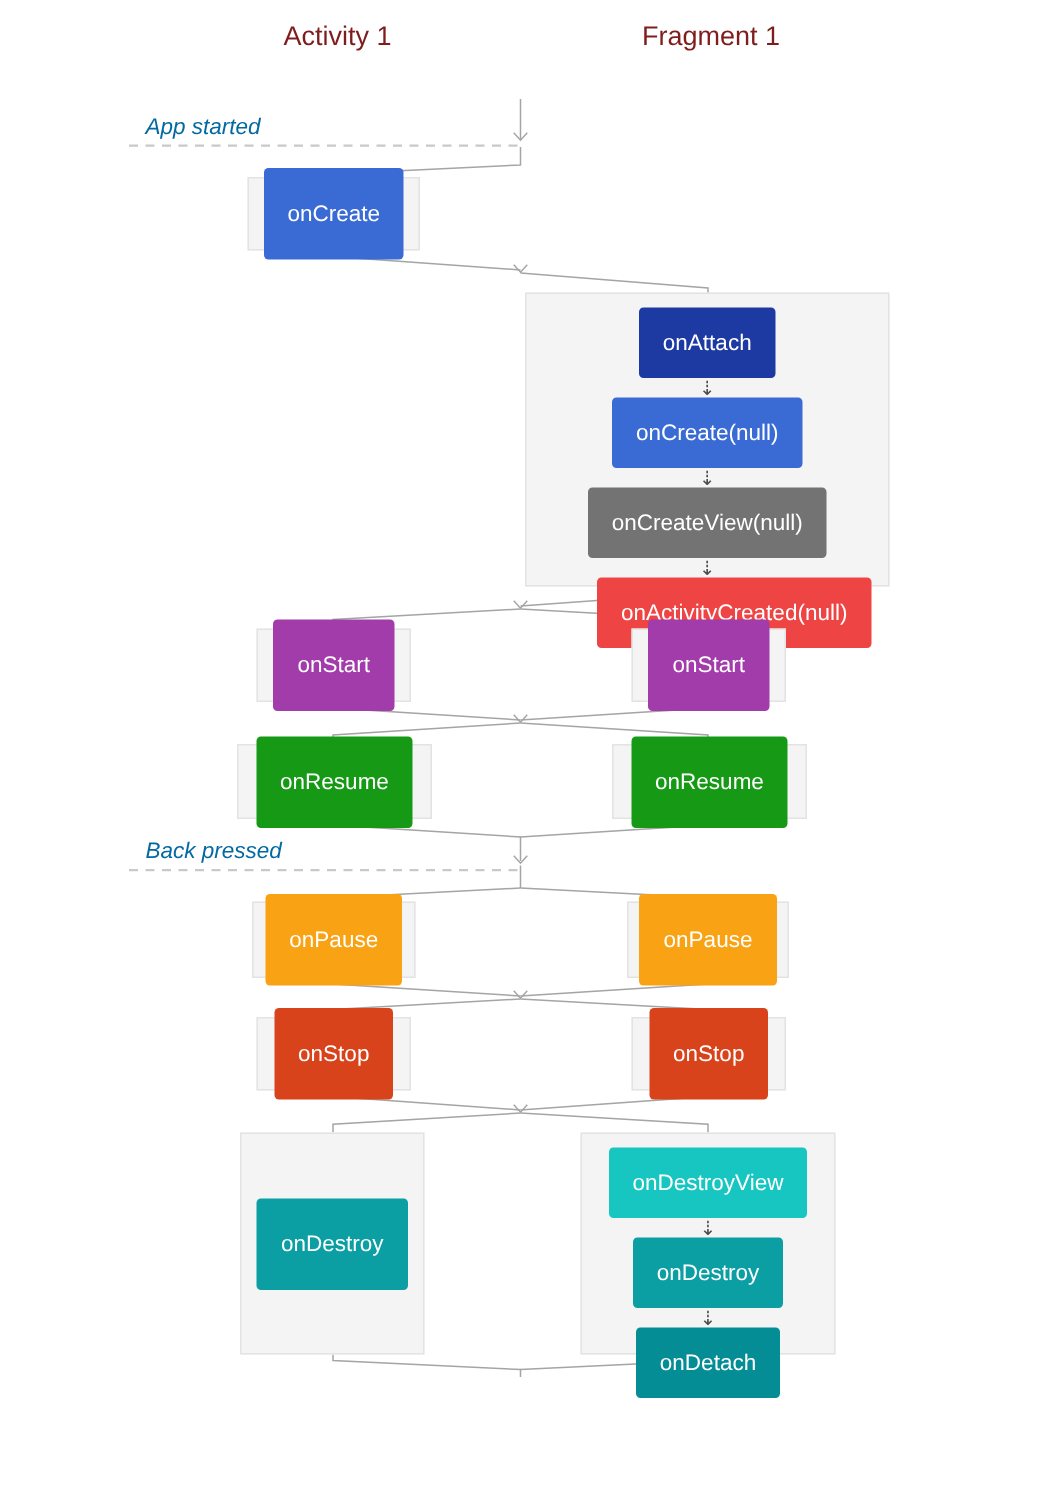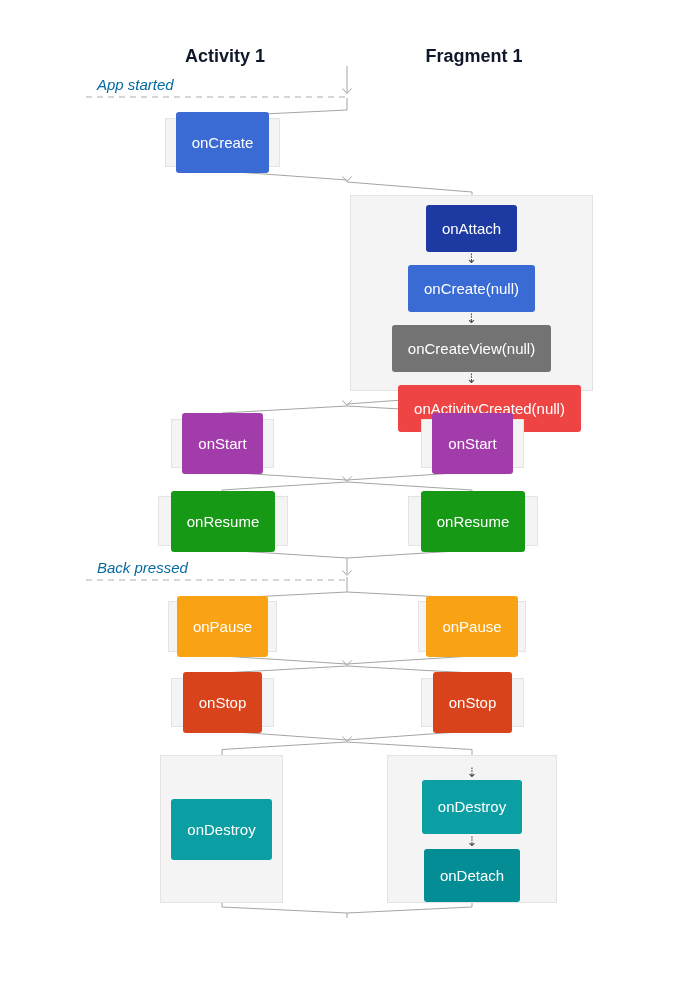--- a/index.html
+++ b/index.html
@@ -3,21 +3,21 @@
 <meta charset="utf-8">
 <style>
   html,body{margin:0;padding:0;background:#ffffff;}
   .canvas{
     position:relative;width:694px;height:1000px;background:#ffffff;
     font-family:"Liberation Sans",sans-serif;overflow:hidden;
   }
   .connectors{position:absolute;left:0;top:0;z-index:0;}
   .col-header{
     position:absolute;width:160px;text-align:center;
-    font-size:18px;font-weight:700;color:#0f172a;z-index:2;margin-top:32px;
+    font-size:18px;font-weight:400;color:#7f1d1d;z-index:2;
   }
   .event-label{
     position:absolute;font-size:15px;font-style:italic;color:#0369a1;z-index:2;
   }
   .box{
     position:absolute;background:#f4f4f4;border:1px solid #e3e3e3;
     box-sizing:border-box;display:flex;align-items:center;justify-content:center;
     z-index:1;
   }
   .box.stack{
@@ -133,19 +133,20 @@
     <span class="node" style="background-color: rgb(216, 67, 28);">onStop</span>
   </div>
   <div class="box" style="left:421px;top:678px;width:103px;height:49px;">
     <span class="node" style="background-color: rgb(216, 67, 28);">onStop</span>
   </div>
 
   <div class="box" style="left:160px;top:755px;width:123px;height:148px;">
     <span class="node" style="background-color: rgb(11, 158, 163);">onDestroy</span>
   </div>
   <div class="box stack" style="left:387px;top:755px;width:170px;height:148px;">
+    <span class="node" style="background-color: rgb(23, 198, 193);">onDestroyView</span>
     <span class="mini-arrow">⇣</span>
     <span class="node" style="background-color: rgb(11, 158, 163);">onDestroy</span>
     <span class="mini-arrow">⇣</span>
     <span class="node" style="background-color: rgb(5, 141, 149);">onDetach</span>
   </div>
 
 </div>
 
 </body></html>

